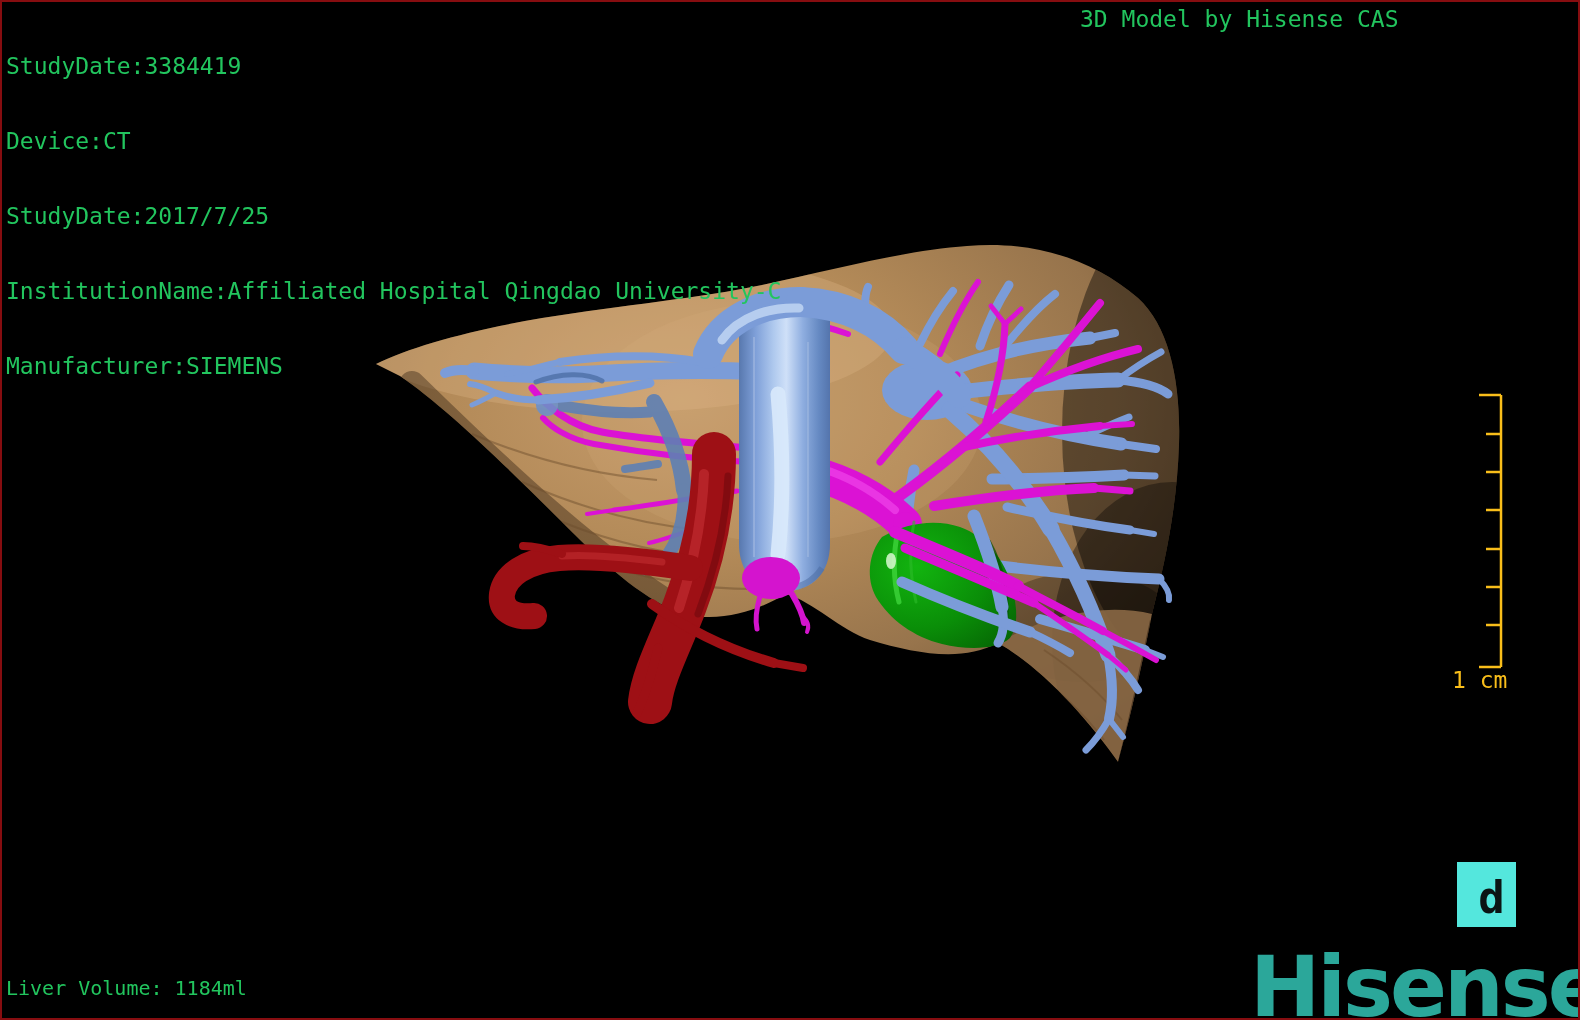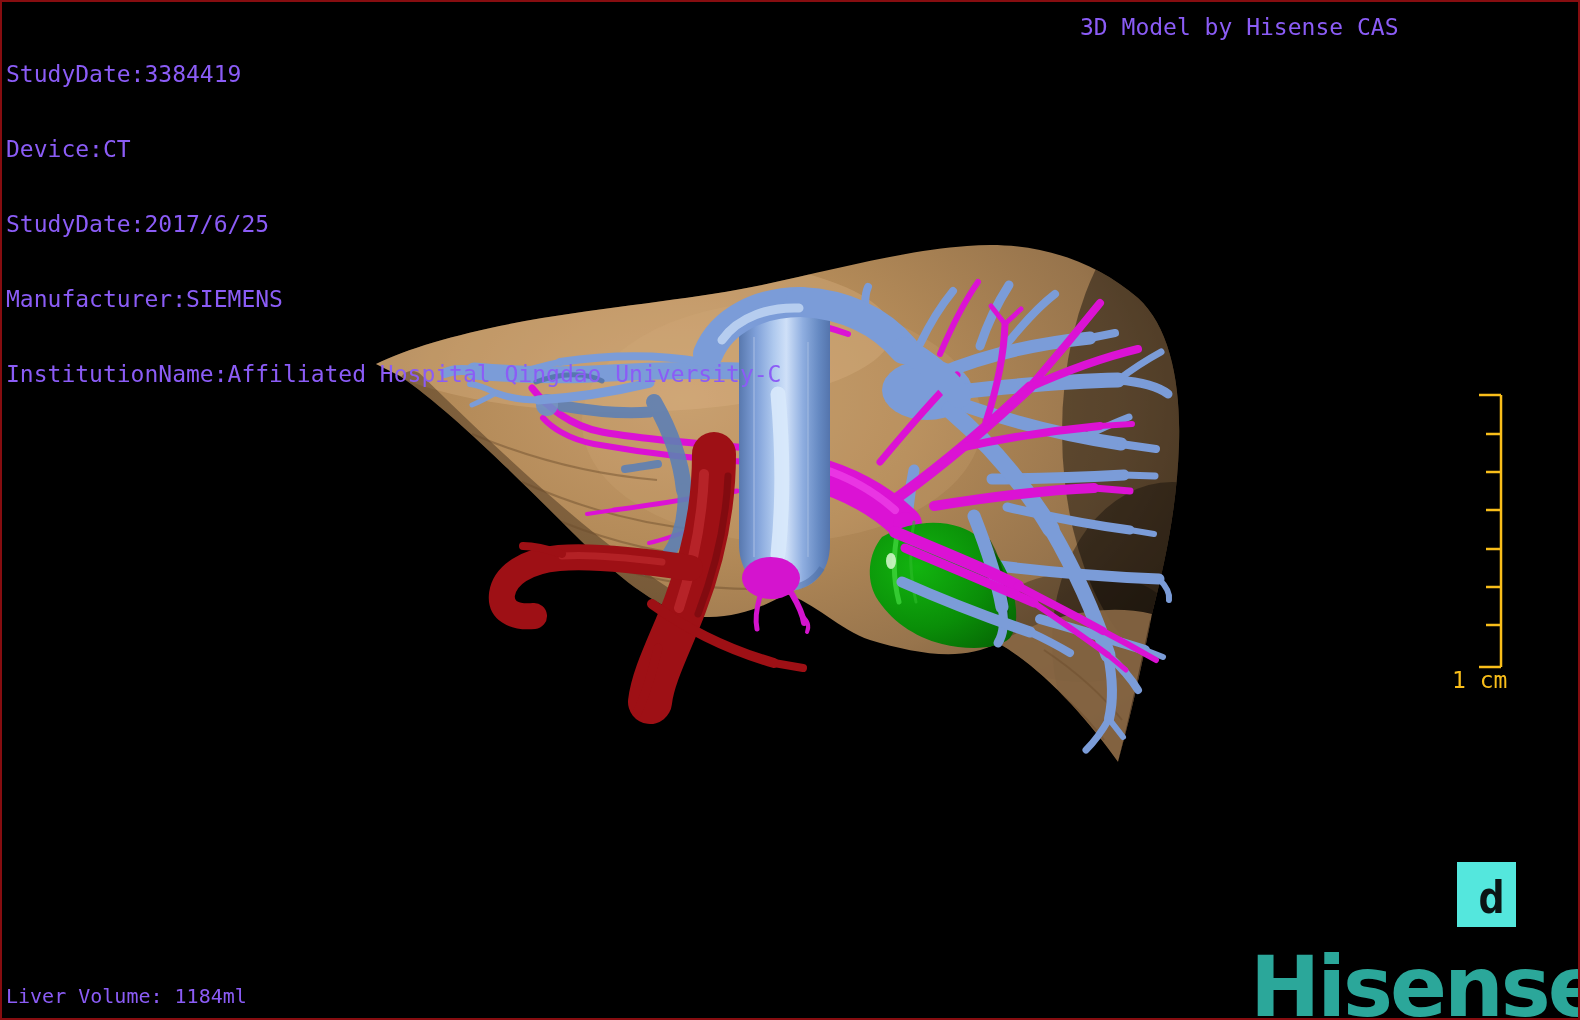--- a/index.html
+++ b/index.html
@@ -1,21 +1,21 @@
 <!DOCTYPE html>
 <html><head>
 <meta charset="utf-8">
 <style>
   html,body{margin:0;padding:0;background:#111;}
   .stage{
     position:relative;width:1580px;height:1020px;background:#000;
     border:2px solid #860D10;box-sizing:border-box;overflow:hidden;
     font-family:"DejaVu Sans Mono","Liberation Mono",monospace;
   }
-  .ytext{color:#8b5cf6;white-space:pre;margin-top:8px;}
+  .ytext{color:#22c55e;white-space:pre;}
   .patient-block{position:absolute;left:4px;top:2px;font-size:23px;line-height:25px;}
   .watermark{position:absolute;left:1078px;top:4px;font-size:23px;}
   .volume-label{position:absolute;left:4px;top:974px;font-size:20px;}
   .viewport{position:absolute;left:0;top:0;}
   .d-box{
     position:absolute;left:1455px;top:860px;width:59px;height:65px;
     background:#54E7DD;color:#0B1514;font-size:44px;font-weight:bold;
     display:flex;align-items:center;justify-content:center;
     padding-left:10px;padding-top:6px;box-sizing:border-box;
     font-family:"DejaVu Sans Mono","Liberation Mono",monospace;
@@ -244,23 +244,23 @@
       <path d="M 1484 547 L 1499 547"></path>
       <path d="M 1484 585 L 1499 585"></path>
       <path d="M 1484 623 L 1499 623"></path>
       <text x="1450" y="686" fill="#F9BE1A" stroke="none" font-size="23" font-family="DejaVu Sans Mono, monospace">1 cm</text>
     </g>
   </svg>
 
   <div class="patient-block ytext">
     <span style="display:block">StudyDate:3384419</span>
     <span style="display:block">Device:CT</span>
-    <span style="display:block">StudyDate:2017/6/25</span>
+    <span style="display:block">StudyDate:2017/7/25</span>
+    <span style="display:block">InstitutionName:Affiliated Hospital Qingdao University-C</span>
     <span style="display:block">Manufacturer:SIEMENS</span>
-    <span style="display:block">InstitutionName:Affiliated Hospital Qingdao University-C</span>
   </div>
 
   <div class="watermark ytext">3D Model by Hisense CAS</div>
 
   <div class="volume-label ytext">Liver Volume: 1184ml</div>
 
   <div class="d-box">
     <span>d</span>
   </div>
 

